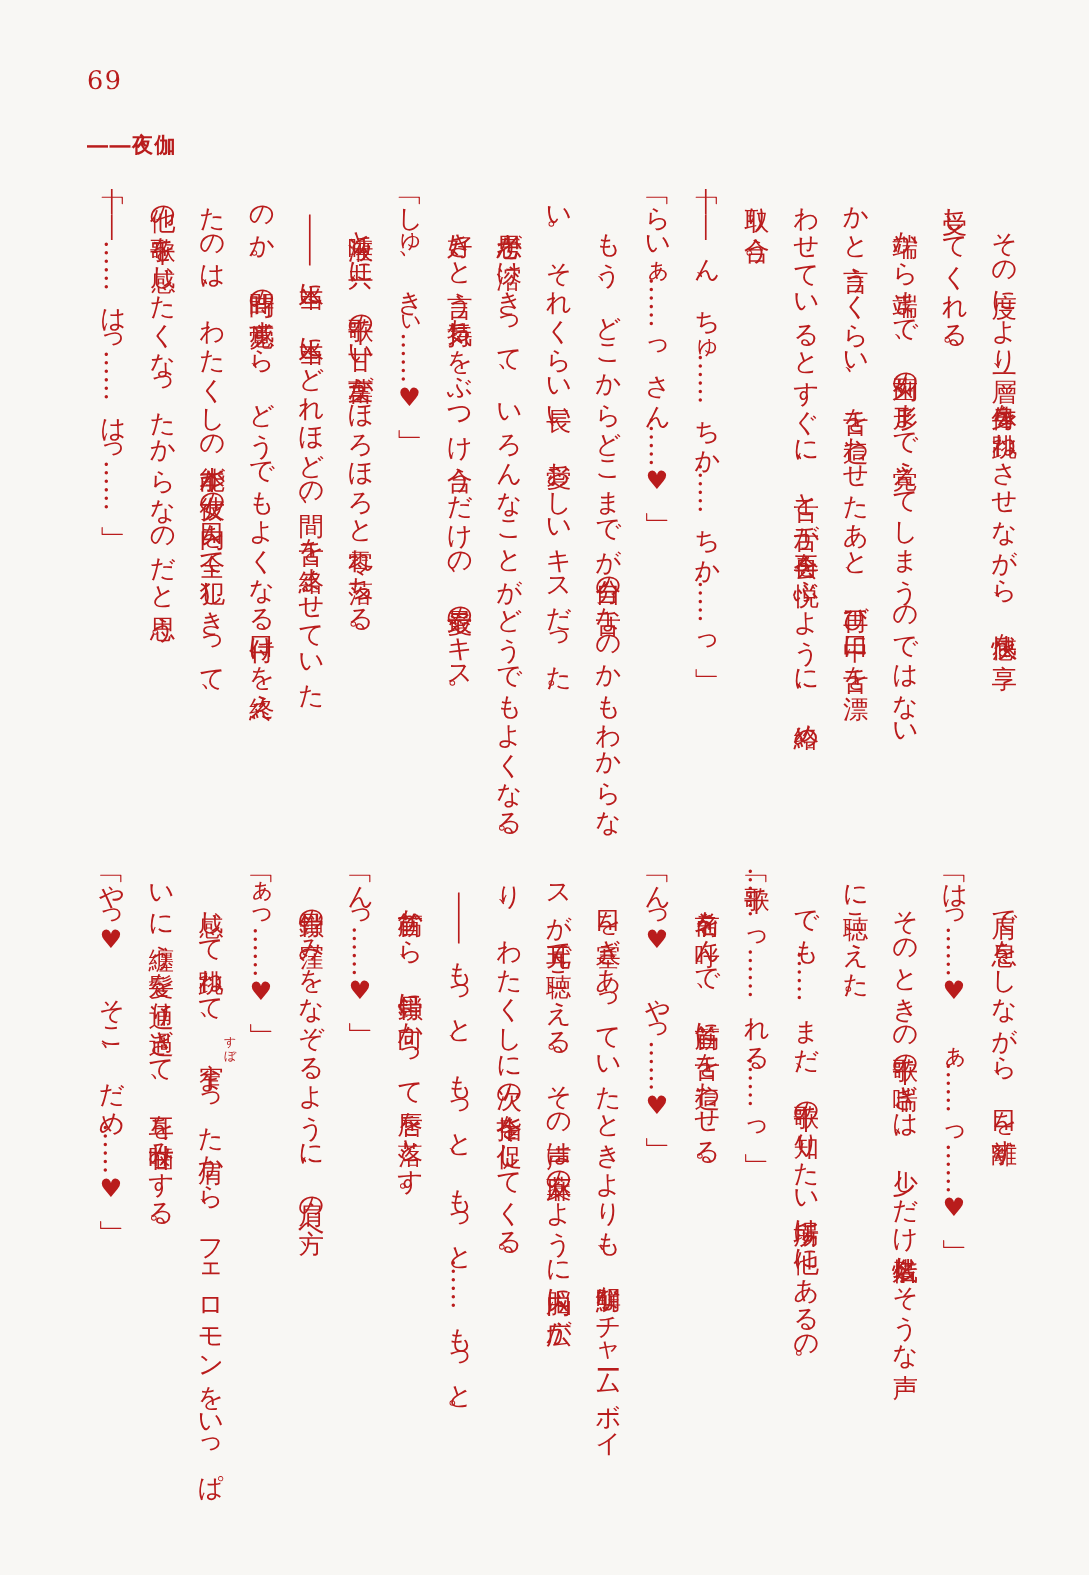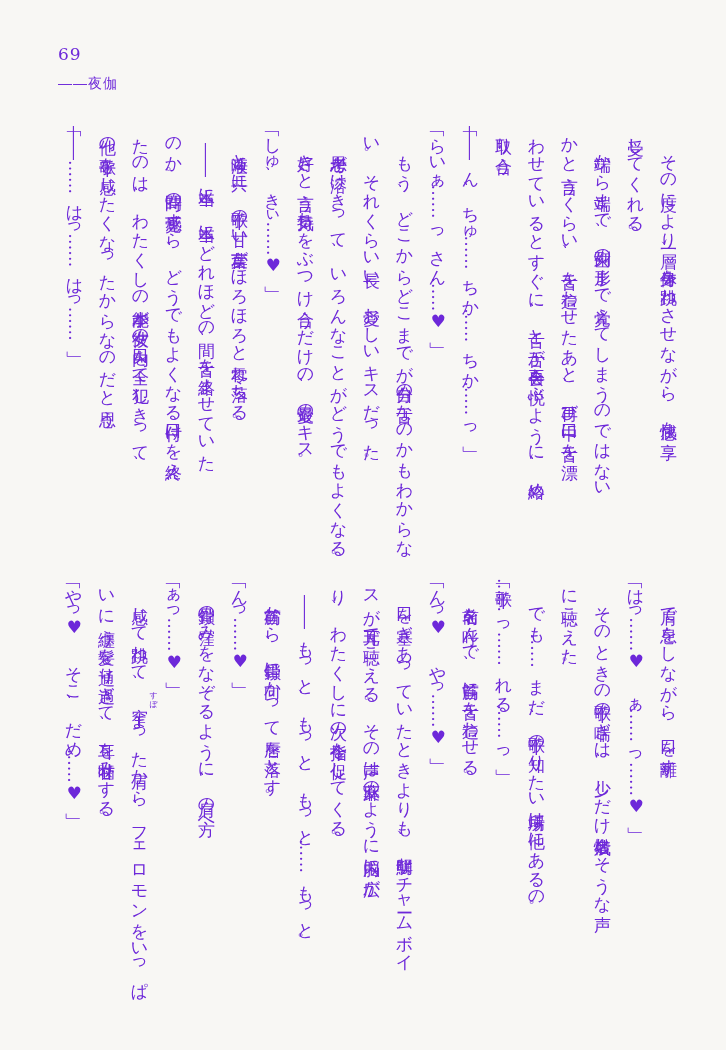--- a/index.html
+++ b/index.html
@@ -2,26 +2,26 @@
 <html lang="ja"><head>
 <meta charset="utf-8">
 <style>
   html,body{margin:0;padding:0;background:#e9e7e2;}
   .page{
     position:relative;
     width:726px;height:1050px;
     background:#f8f7f4;
     overflow:hidden;
     font-family:"DejaVu Serif","Liberation Serif",serif;
-    color:#6d28d9;
+    color:#b91c1c;
     box-shadow:0 0 4px rgba(0,0,0,.15);
   }
   .corner{position:absolute;left:58px;top:44px;}
   .pagenum{font-size:17px;letter-spacing:1px;}
-  .chapter{font-size:14px;margin-top:11px;letter-spacing:1px;}
+  .chapter{font-size:14px;margin-top:24px;letter-spacing:1px;font-weight:bold;}
   .vblock{
     position:absolute;
     right:41px;
     writing-mode:vertical-rl;
     text-orientation:mixed;
     font-size:17px;
     line-height:33px;
     letter-spacing:0px;
     white-space:nowrap;
   }

